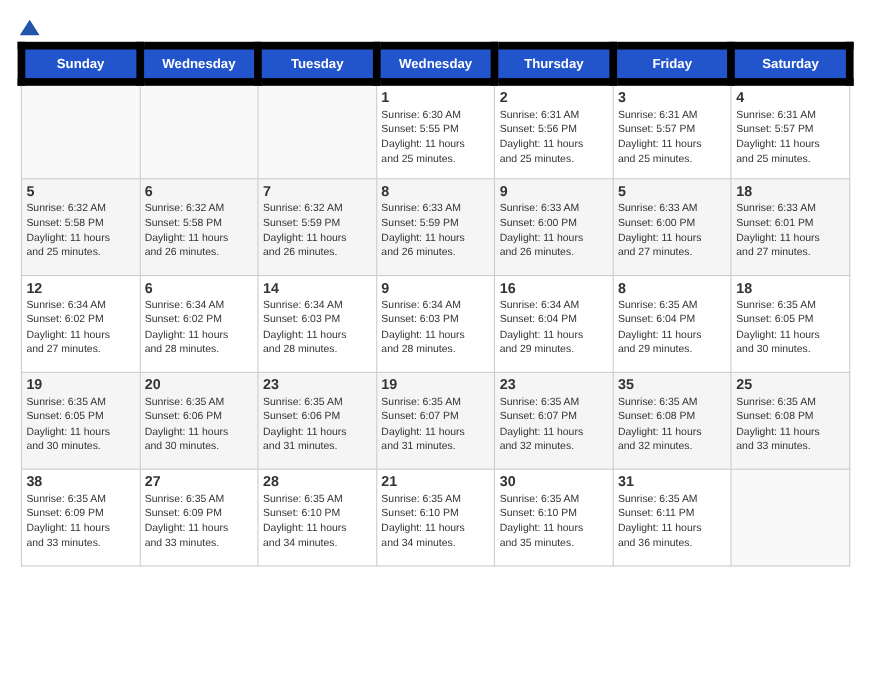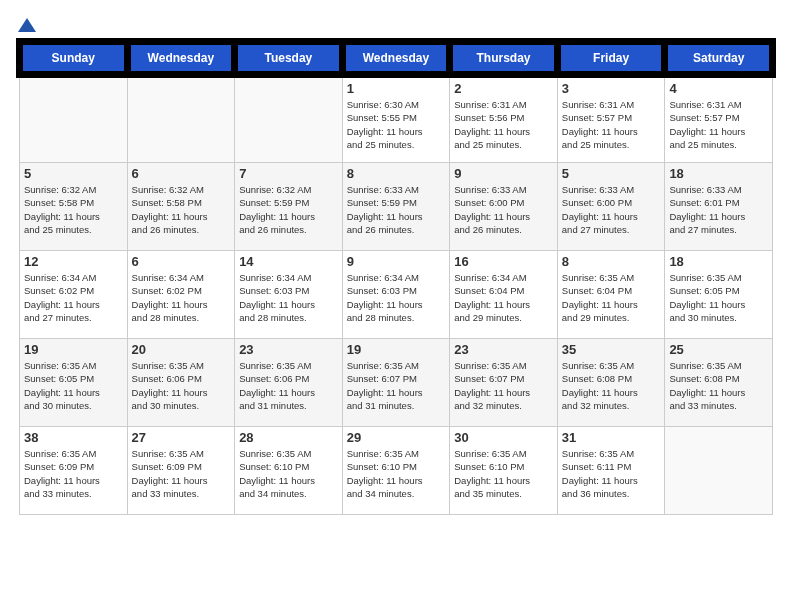--- a/index.html
+++ b/index.html
@@ -299,21 +299,21 @@
 and 33 minutes.</div>
         </td>
         <td>
           <span class="day-num">28</span>
           <div class="day-info" style="white-space: pre-line;">Sunrise: 6:35 AM
 Sunset: 6:10 PM
 Daylight: 11 hours
 and 34 minutes.</div>
         </td>
         <td>
-          <span class="day-num">29</span>
+          <span class="day-num">21</span>
           <div class="day-info" style="white-space: pre-line;">Sunrise: 6:35 AM
 Sunset: 6:10 PM
 Daylight: 11 hours
 and 34 minutes.</div>
         </td>
         <td>
           <span class="day-num">30</span>
           <div class="day-info" style="white-space: pre-line;">Sunrise: 6:35 AM
 Sunset: 6:10 PM
 Daylight: 11 hours

